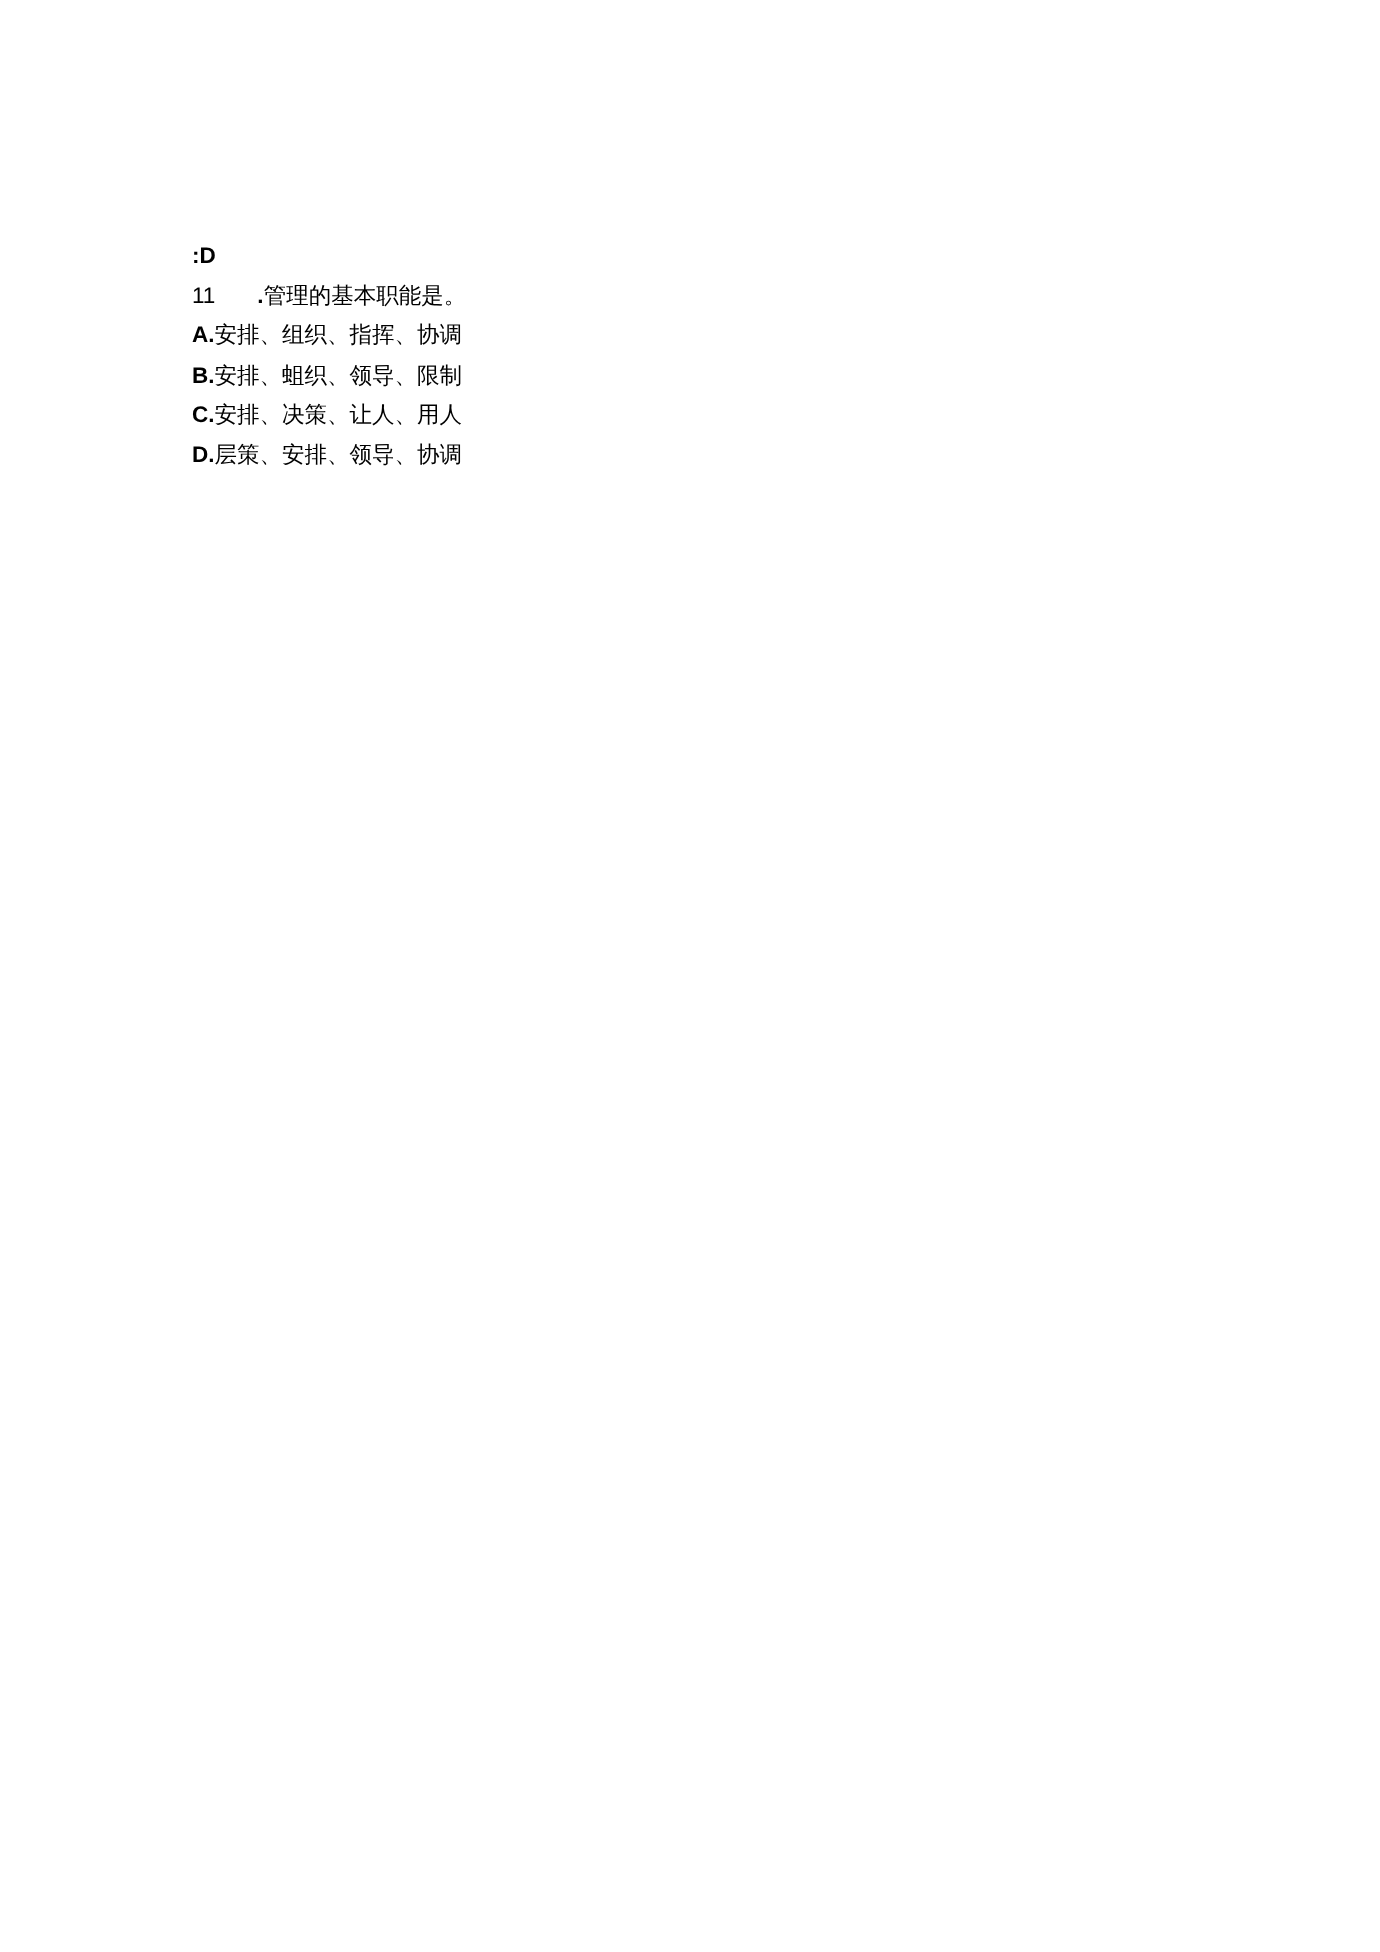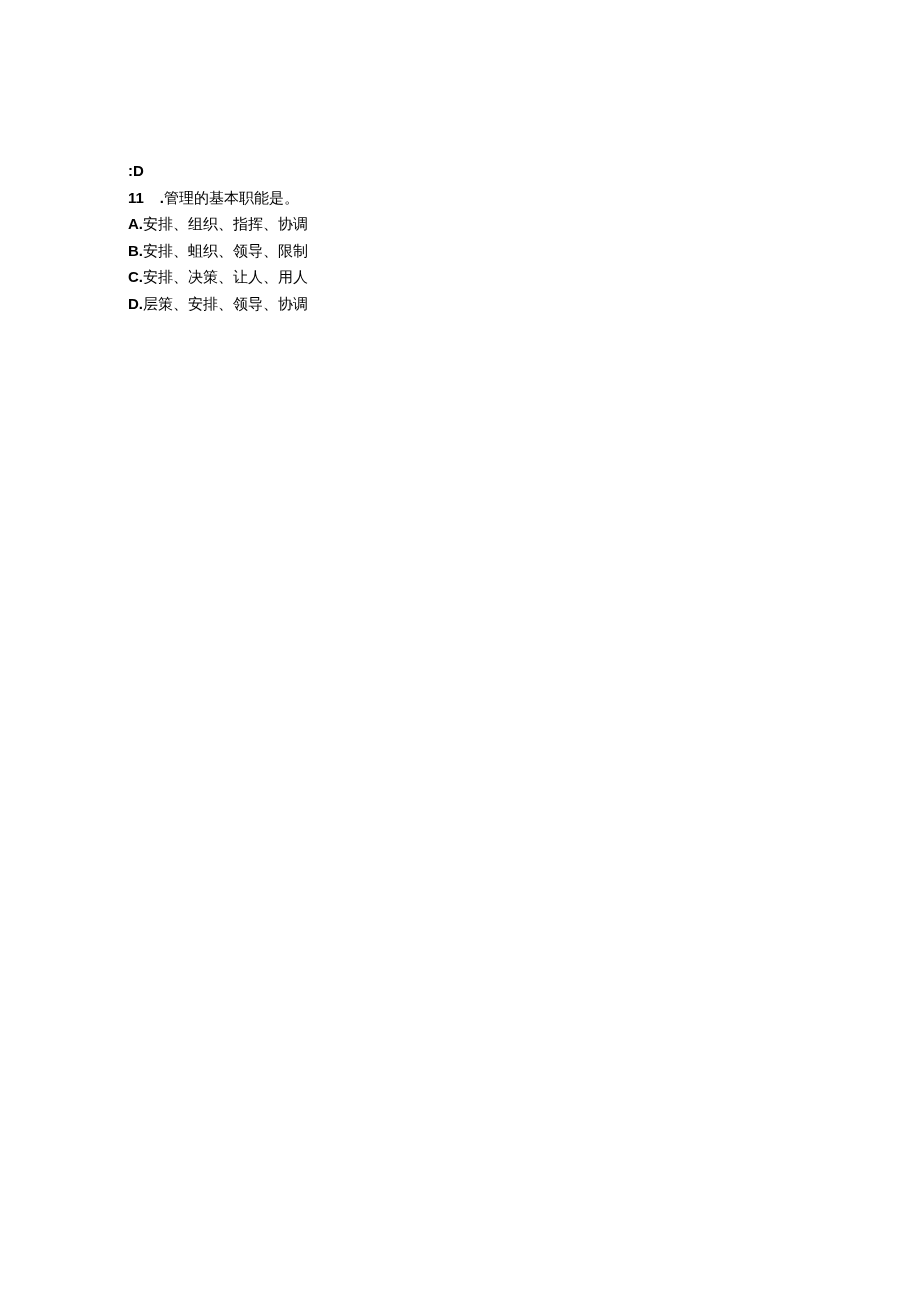--- a/index.html
+++ b/index.html
@@ -19,23 +19,23 @@
       line-height: 1.7;
     }
     .line {
       margin-bottom: 1px;
     }
     .bold {
       font-weight: bold;
       font-family: Arial, sans-serif;
     }
     .q-prefix {
-      font-weight: bold;
+      font-weight: normal;
       font-family: Arial, sans-serif;
-      margin-right: 16px;
+      margin-right: 28px;
     }
     .opt-prefix {
       font-weight: bold;
       font-family: Arial, sans-serif;
     }
   </style>
 </head>
 <body>
 
 <div class="line">

